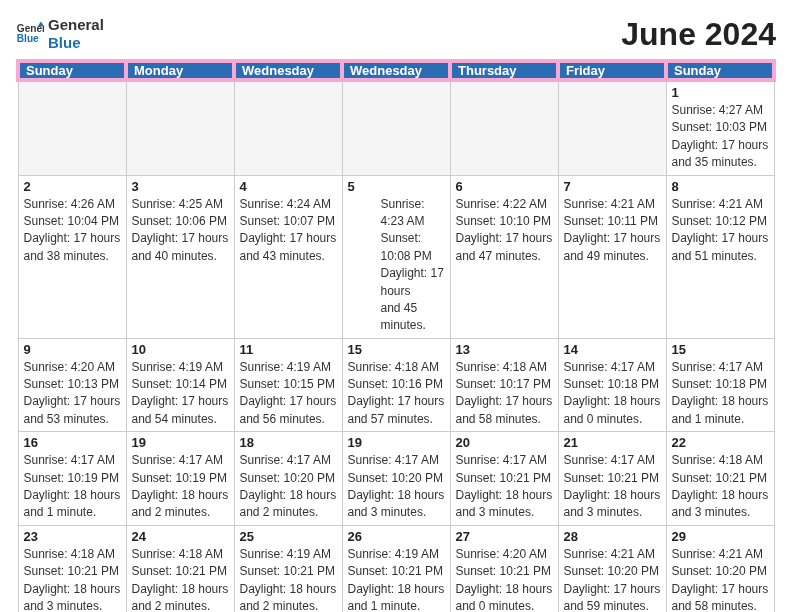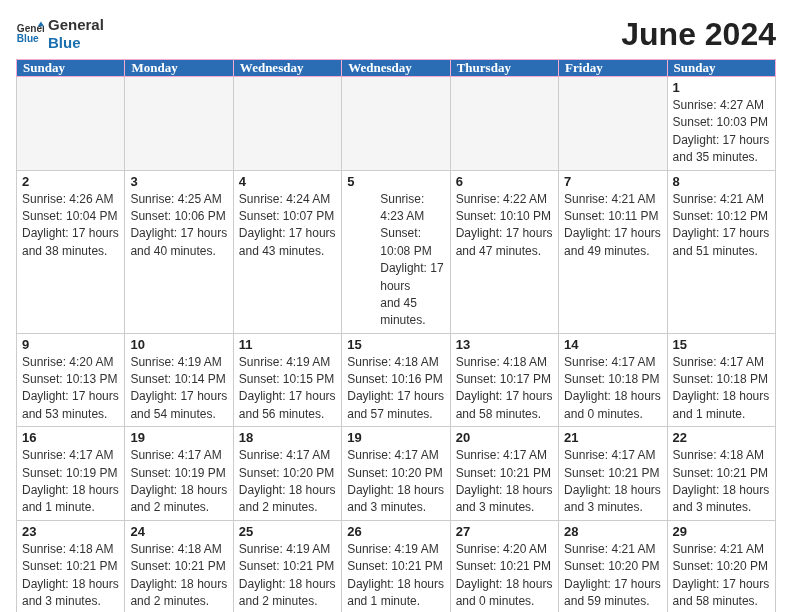--- a/index.html
+++ b/index.html
@@ -41,23 +41,22 @@
       width: 100%;
       border-collapse: collapse;
       table-layout: fixed;
     }
     thead th {
       background: #2a6db5;
       color: #fff;
       font-size: 13px;
       font-weight: bold;
       padding: 0 6px;
-      border: 1px solid #f9a8d4;
+      border: 4px solid #f9a8d4;
       text-align: left;
-      font-family: Liberation Serif, serif;
     }
     tbody td {
       border: 1px solid #ccc;
       vertical-align: top;
       padding: 3px 5px;
       font-size: 10.5px;
       color: #333;
       height: 78px;
       background: #fff;
     }

